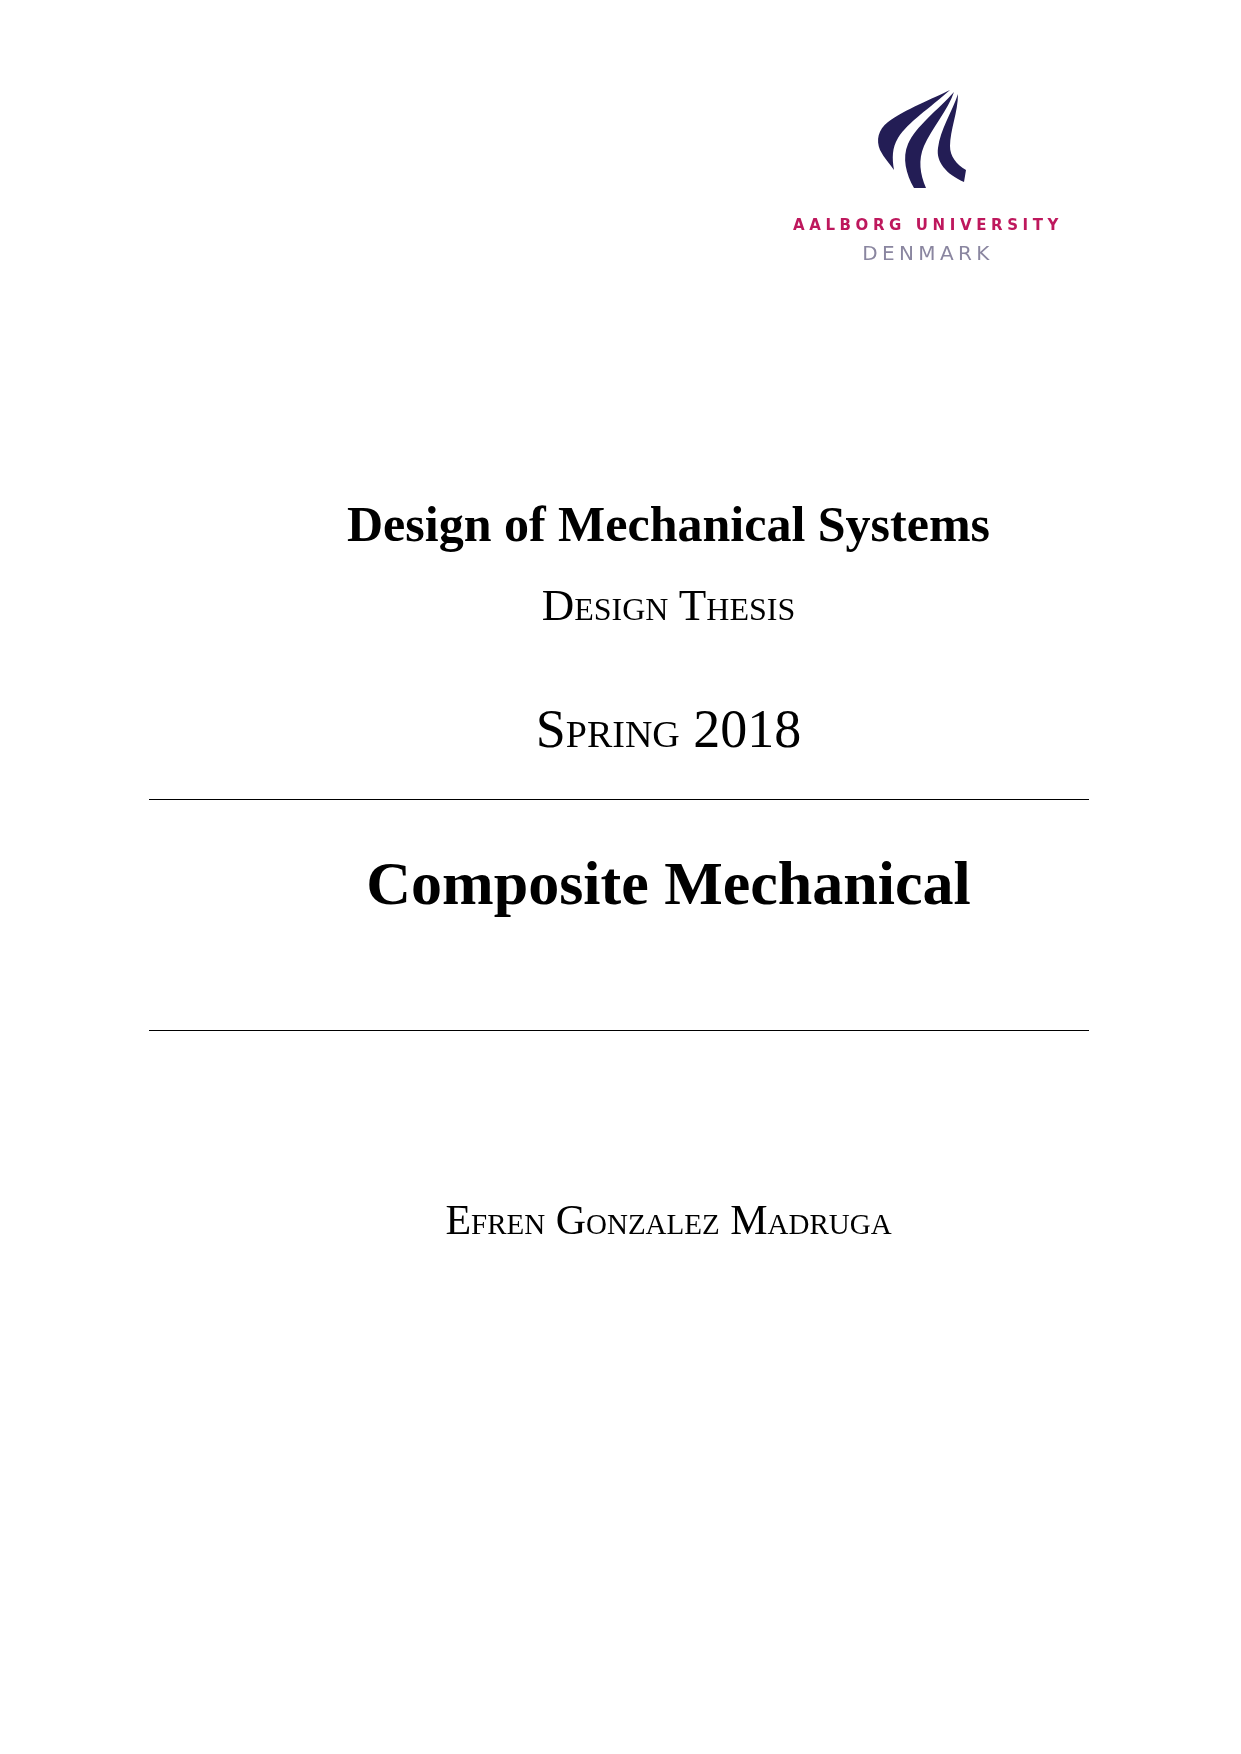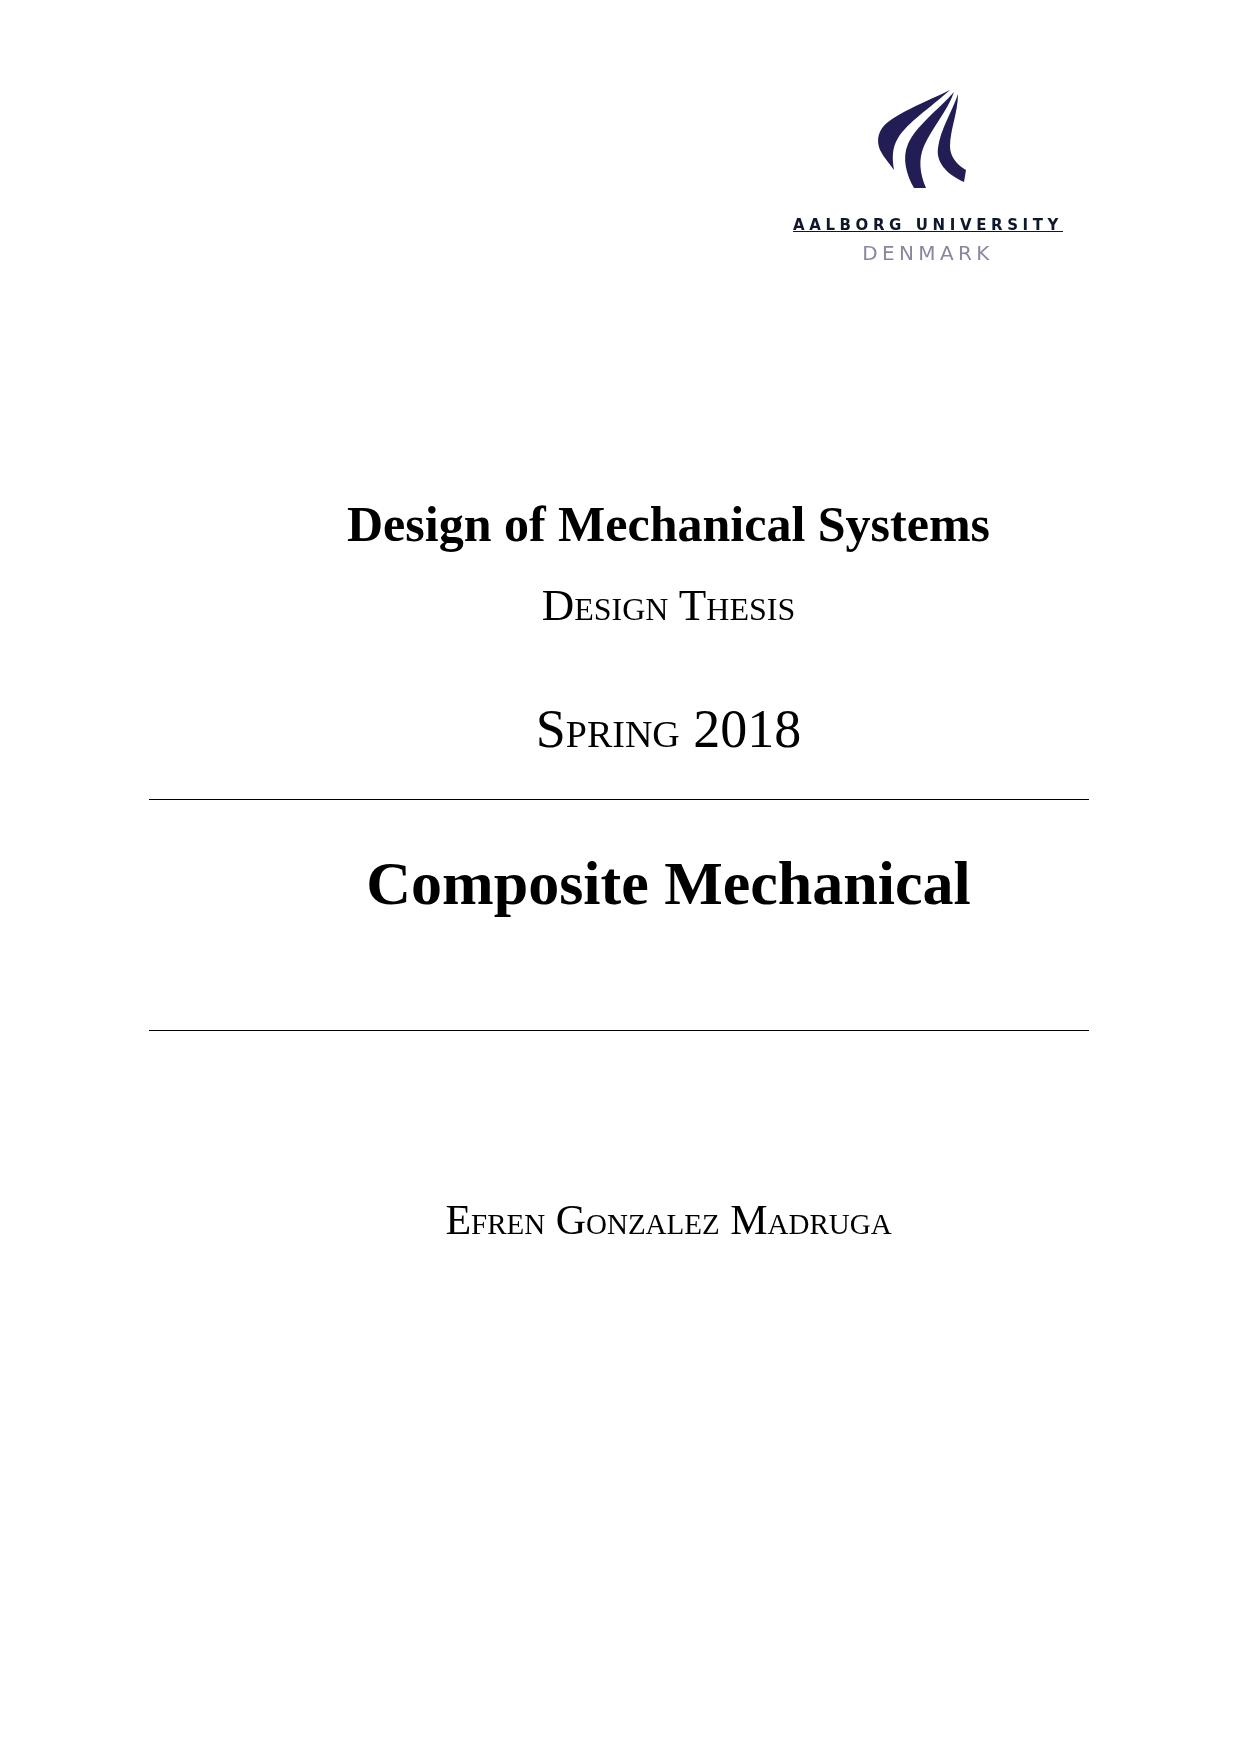--- a/index.html
+++ b/index.html
@@ -32,23 +32,22 @@
     .logo-name {
       position: absolute;
       left: 0;
       top: 132px;
       width: 276px;
       text-align: center;
       font-family: "DejaVu Sans", "Liberation Sans", sans-serif;
       font-weight: bold;
       font-size: 15px;
       letter-spacing: 4.6px;
-      color: #0f172a;
+      color: #be185d;
       white-space: nowrap;
-      text-decoration: underline;
     }
     .logo-country {
       position: absolute;
       left: 0;
       top: 157px;
       width: 276px;
       text-align: center;
       font-family: "DejaVu Sans", "Liberation Sans", sans-serif;
       font-size: 20px;
       letter-spacing: 4.4px;

